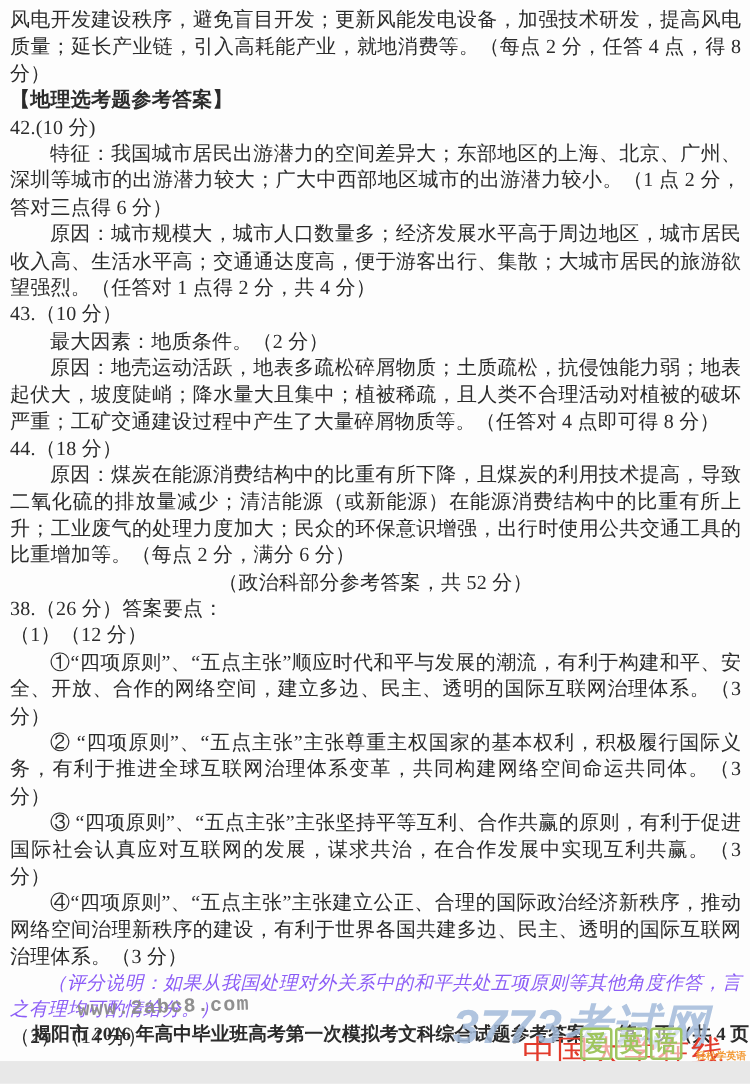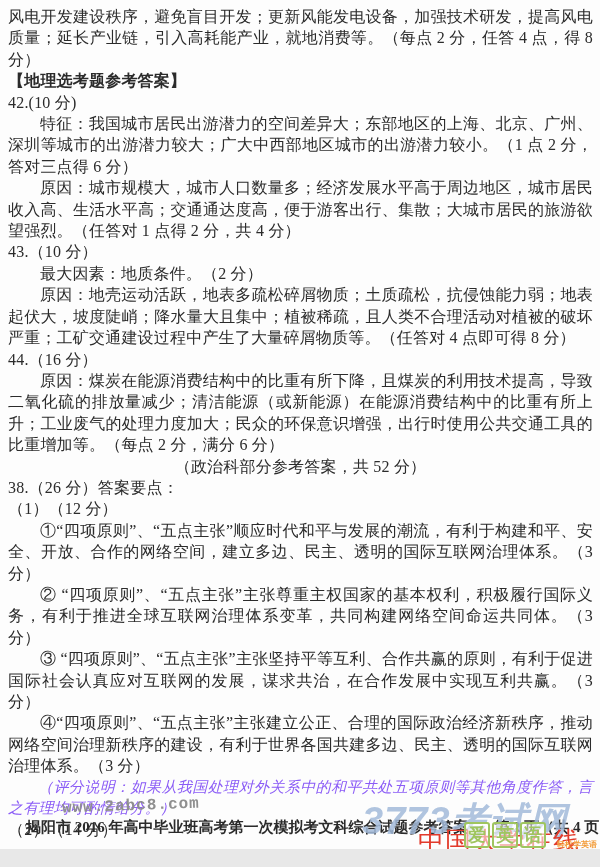--- a/index.html
+++ b/index.html
@@ -107,21 +107,21 @@
 
   <div class="doc">
       <div class="para cont">风电开发建设秩序，避免盲目开发；更新风能发电设备，加强技术研发，提高风电质量；延长产业链，引入高耗能产业，就地消费等。（每点 2 分，任答 4 点，得 8 分）</div>
       <div class="para head">【地理选考题参考答案】</div>
       <div class="para cont">42.(10 分)</div>
       <div class="para indent">特征：我国城市居民出游潜力的空间差异大；东部地区的上海、北京、广州、深圳等城市的出游潜力较大；广大中西部地区城市的出游潜力较小。（1 点 2 分，答对三点得 6 分）</div>
       <div class="para indent">原因：城市规模大，城市人口数量多；经济发展水平高于周边地区，城市居民收入高、生活水平高；交通通达度高，便于游客出行、集散；大城市居民的旅游欲望强烈。（任答对 1 点得 2 分，共 4 分）</div>
       <div class="para cont">43.（10 分）</div>
       <div class="para indent">最大因素：地质条件。（2 分）</div>
       <div class="para indent">原因：地壳运动活跃，地表多疏松碎屑物质；土质疏松，抗侵蚀能力弱；地表起伏大，坡度陡峭；降水量大且集中；植被稀疏，且人类不合理活动对植被的破坏严重；工矿交通建设过程中产生了大量碎屑物质等。（任答对 4 点即可得 8 分）</div>
-      <div class="para cont">44.（16 分）</div>
+      <div class="para cont">44.（18 分）</div>
       <div class="para indent">原因：煤炭在能源消费结构中的比重有所下降，且煤炭的利用技术提高，导致二氧化硫的排放量减少；清洁能源（或新能源）在能源消费结构中的比重有所上升；工业废气的处理力度加大；民众的环保意识增强，出行时使用公共交通工具的比重增加等。（每点 2 分，满分 6 分）</div>
       <div class="para center">（政治科部分参考答案，共 52 分）</div>
       <div class="para cont">38.（26 分）答案要点：</div>
       <div class="para cont">（1）（12 分）</div>
       <div class="para indent">①“四项原则”、“五点主张”顺应时代和平与发展的潮流，有利于构建和平、安全、开放、合作的网络空间，建立多边、民主、透明的国际互联网治理体系。（3 分）</div>
       <div class="para indent">② “四项原则”、“五点主张”主张尊重主权国家的基本权利，积极履行国际义务，有利于推进全球互联网治理体系变革，共同构建网络空间命运共同体。（3 分）</div>
       <div class="para indent">③ “四项原则”、“五点主张”主张坚持平等互利、合作共赢的原则，有利于促进国际社会认真应对互联网的发展，谋求共治，在合作发展中实现互利共赢。（3 分）</div>
       <div class="para indent">④“四项原则”、“五点主张”主张建立公正、合理的国际政治经济新秩序，推动网络空间治理新秩序的建设，有利于世界各国共建多边、民主、透明的国际互联网治理体系。（3 分）</div>
       <div class="para note">（评分说明：如果从我国处理对外关系中的和平共处五项原则等其他角度作答，言之有理均可酌情给分。）</div>
       <div class="para cont">（2）（14 分）</div>

